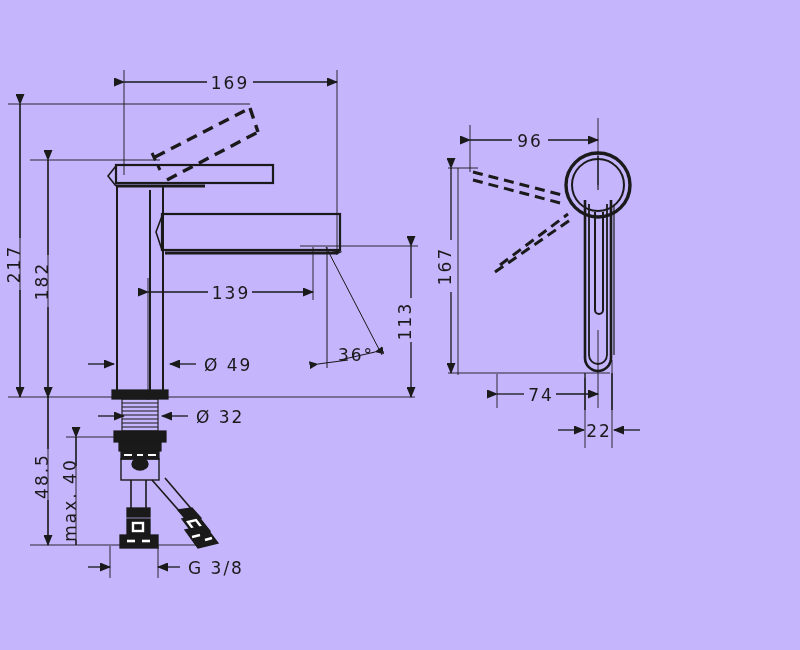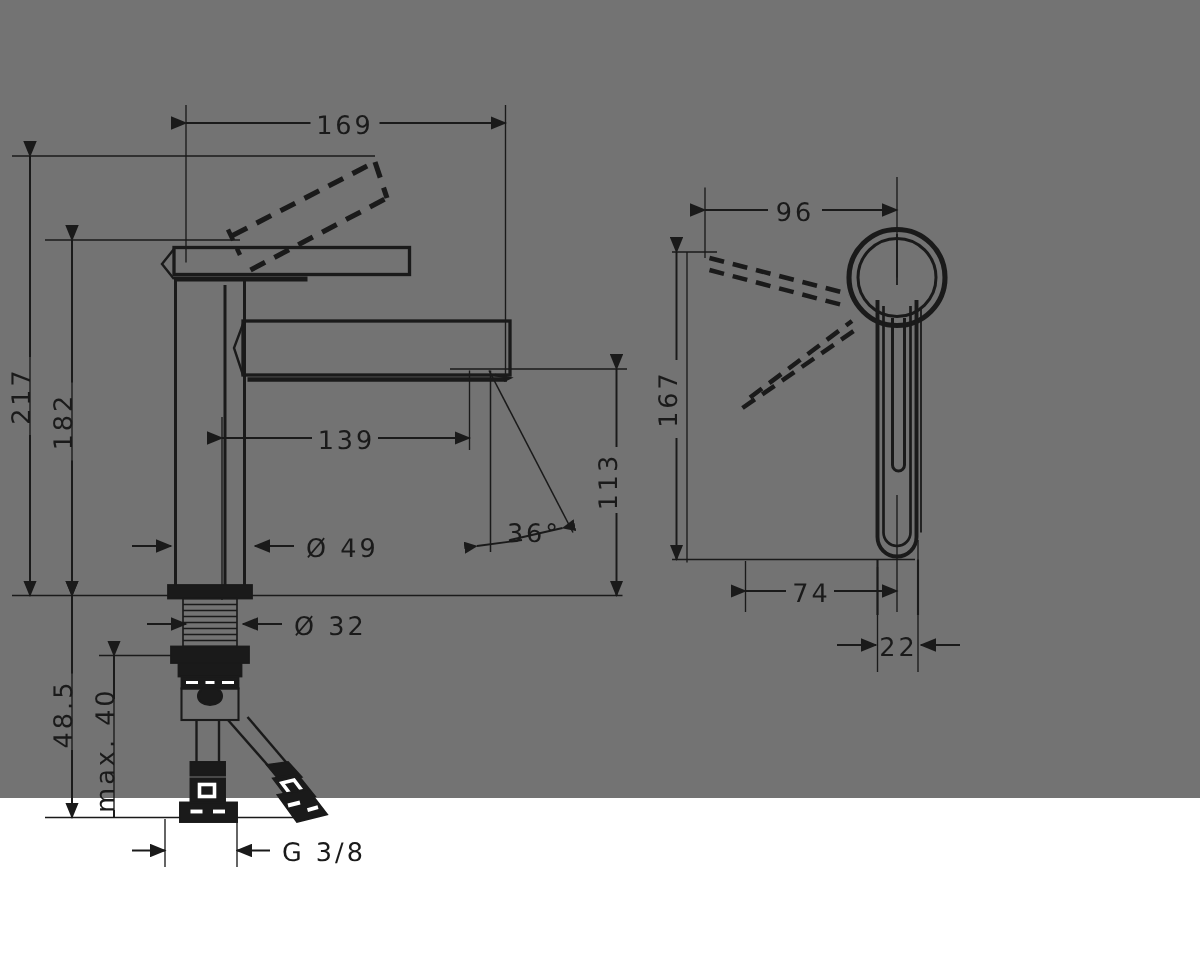--- a/index.html
+++ b/index.html
@@ -1,18 +1,18 @@
 <!DOCTYPE html>
 <html><head>
 <meta charset="utf-8">
 <style>
   html,body{margin:0;padding:0;background:#ffffff;}
   body{width:800px;height:650px;overflow:hidden;
        font-family:"DejaVu Sans","Liberation Sans",sans-serif;}
-  #stage{position:relative;width:800px;height:532px;background:#737373;}
+  #stage{position:relative;width:800px;height:650px;background:#c4b5fd;}
   svg{display:block;}
   text{font-family:"DejaVu Sans","Liberation Sans",sans-serif;
        fill:#1a1a1a;font-size:17px;letter-spacing:2px;}
 </style>
 </head>
 <body>
 
 <div id="stage">
 <svg width="800" height="650" viewBox="0 0 800 650">
 

